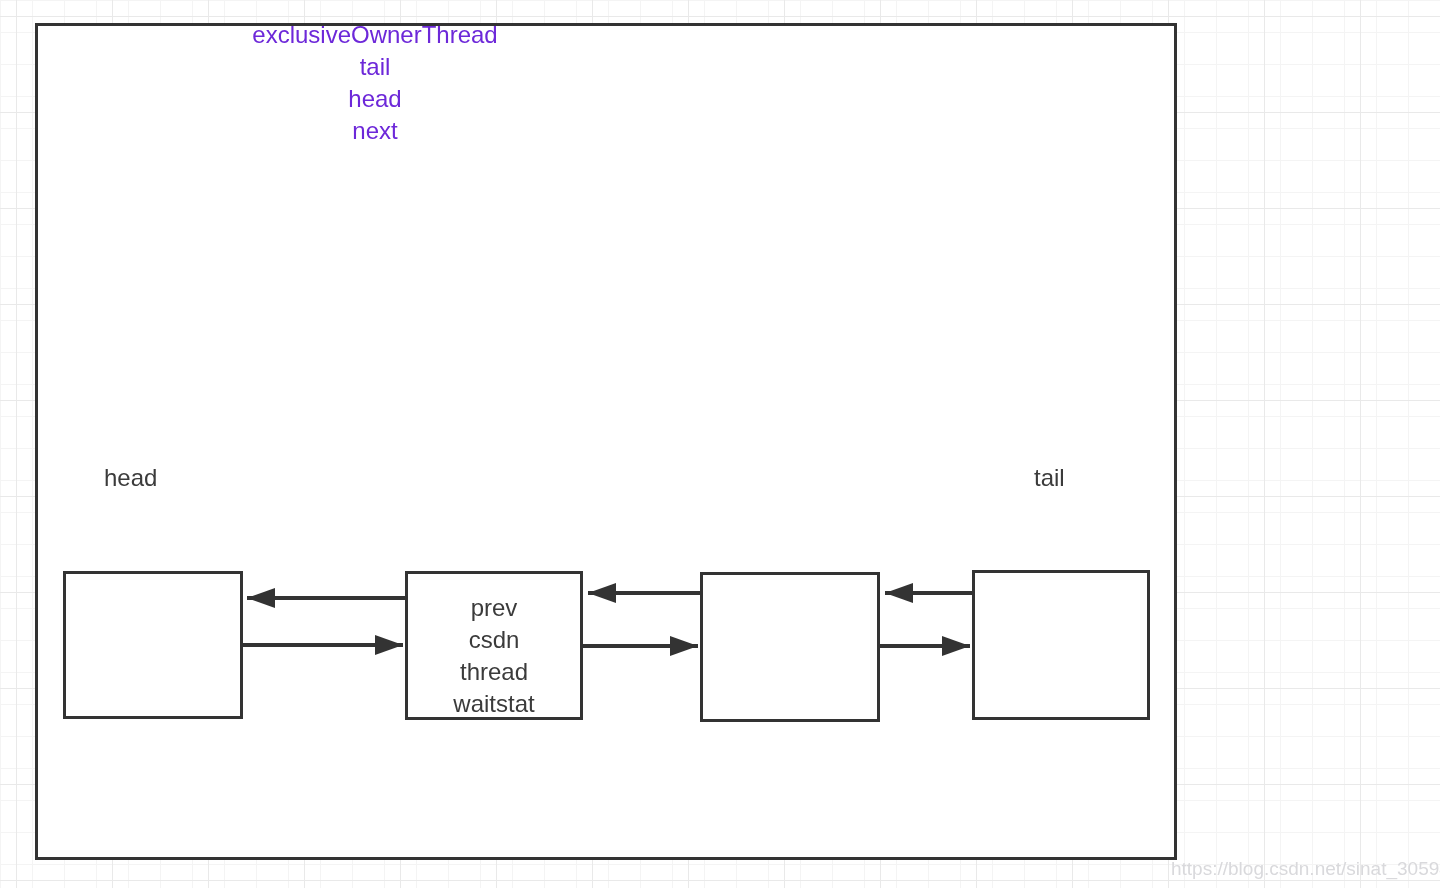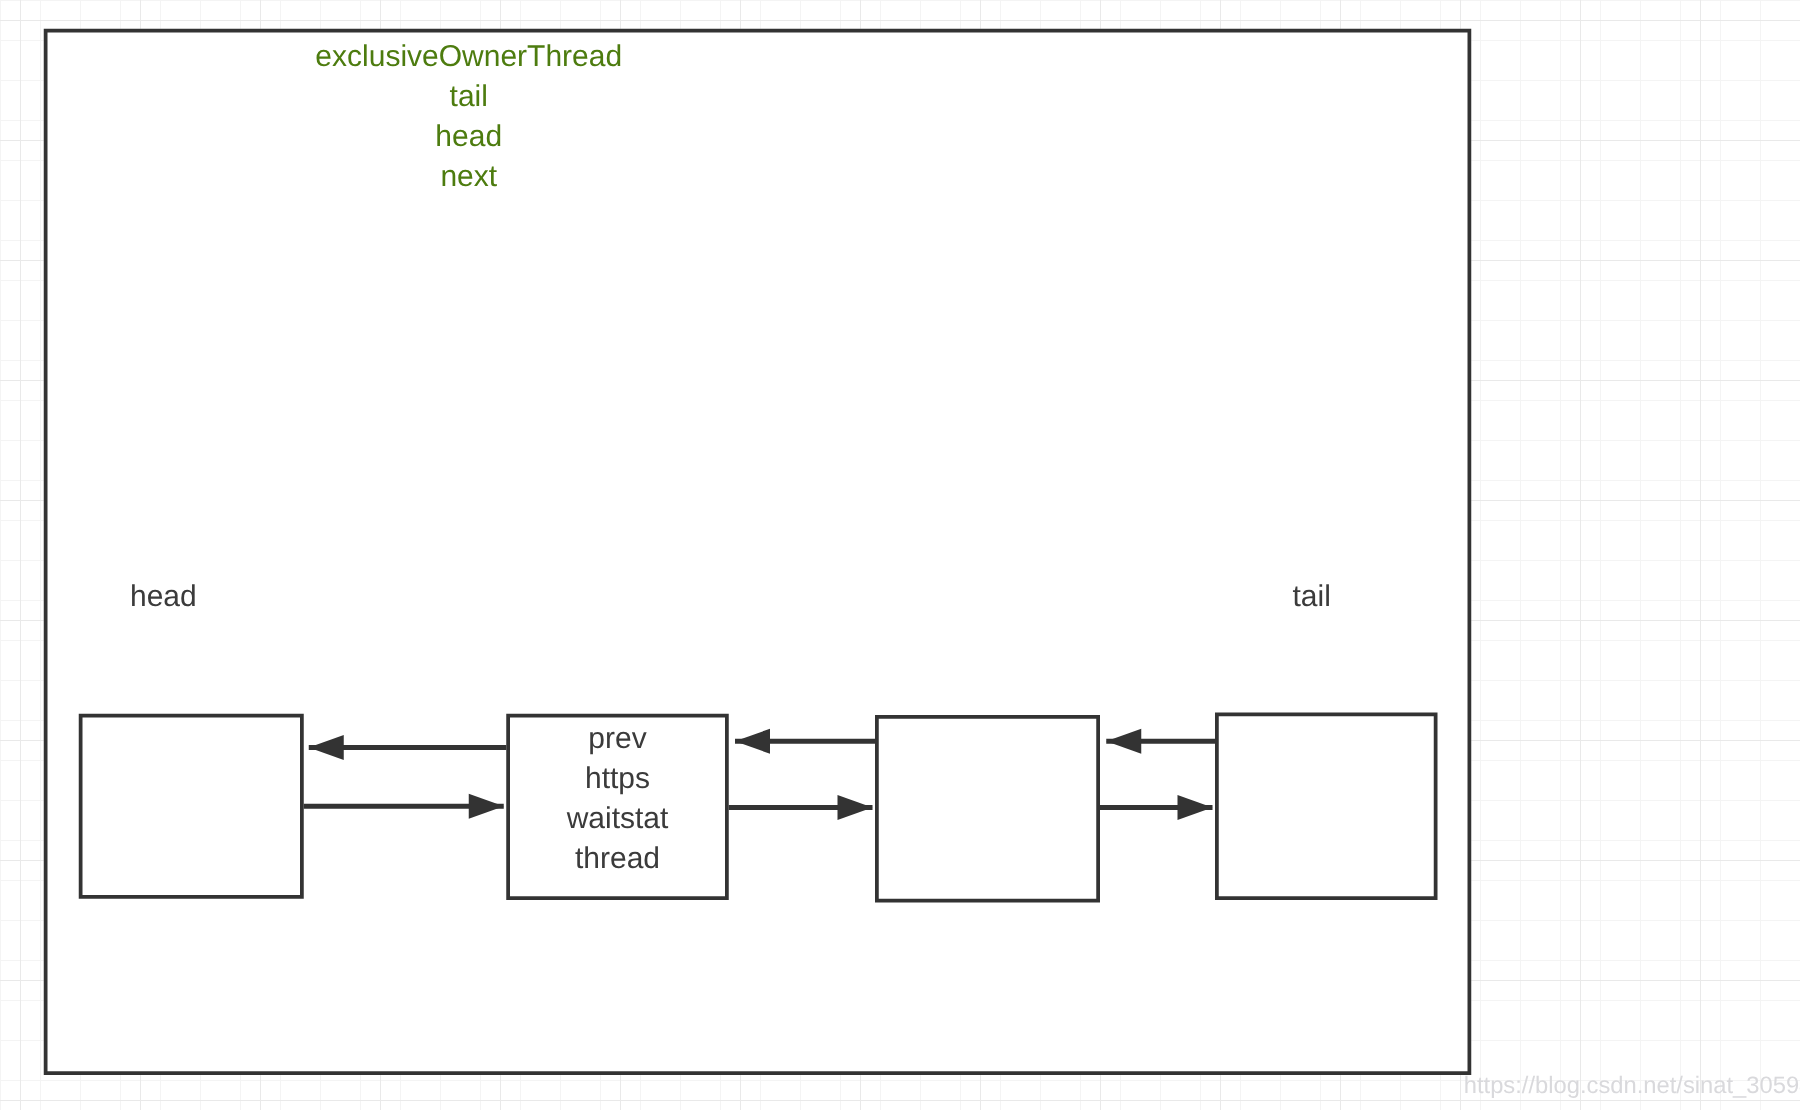--- a/index.html
+++ b/index.html
@@ -28,26 +28,26 @@
     position: absolute;
     left: 35px; top: 23px;
     width: 1142px; height: 837px;
     box-sizing: border-box;
     border: 3px solid #333333;
     background: #ffffff;
   }
 
   .top-fields {
     position: absolute;
-    left: 175px; top: 30px;
+    left: 175px; top: 19px;
     width: 400px;
     text-align: center;
     font-size: 24px;
     line-height: 32px;
-    color: #4d7c0f;
+    color: #6d28d9;
   }
 
   .ptr-label {
     position: absolute;
     font-size: 24px;
     color: #3b3b3b;
     white-space: nowrap;
   }
   .ptr-label.head { left: 104px; top: 464px; }
   .ptr-label.tail { left: 1034px; top: 464px; }
@@ -60,21 +60,21 @@
   }
   .node1 { left: 63px;  top: 571px; width: 180px; height: 148px; }
   .node2 { left: 405px; top: 571px; width: 178px; height: 149px; }
   .node3 { left: 700px; top: 572px; width: 180px; height: 150px; }
   .node4 { left: 972px; top: 570px; width: 178px; height: 150px; }
 
   .node-fields {
     text-align: center;
     font-size: 24px;
     line-height: 32px;
-    padding-top: 1px;
+    padding-top: 18px;
     color: #3b3b3b;
   }
 
   .arrow {
     position: absolute;
     height: 4px;
     background: #333333;
   }
   .arrow.left::before {
     content: "";
@@ -124,23 +124,23 @@
   </div>
 
   <div class="ptr-label head">head</div>
   <div class="ptr-label tail">tail</div>
 
   <div class="node node1"></div>
 
   <div class="node node2">
     <div class="node-fields">
       <div>prev</div>
-      <div>https</div>
+      <div>csdn</div>
+      <div>thread</div>
       <div>waitstat</div>
-      <div>thread</div>
     </div>
   </div>
 
   <div class="node node3"></div>
   <div class="node node4"></div>
 
   <div class="arrow left a1"></div>
   <div class="arrow right a2"></div>
   <div class="arrow left a3"></div>
   <div class="arrow right a4"></div>

